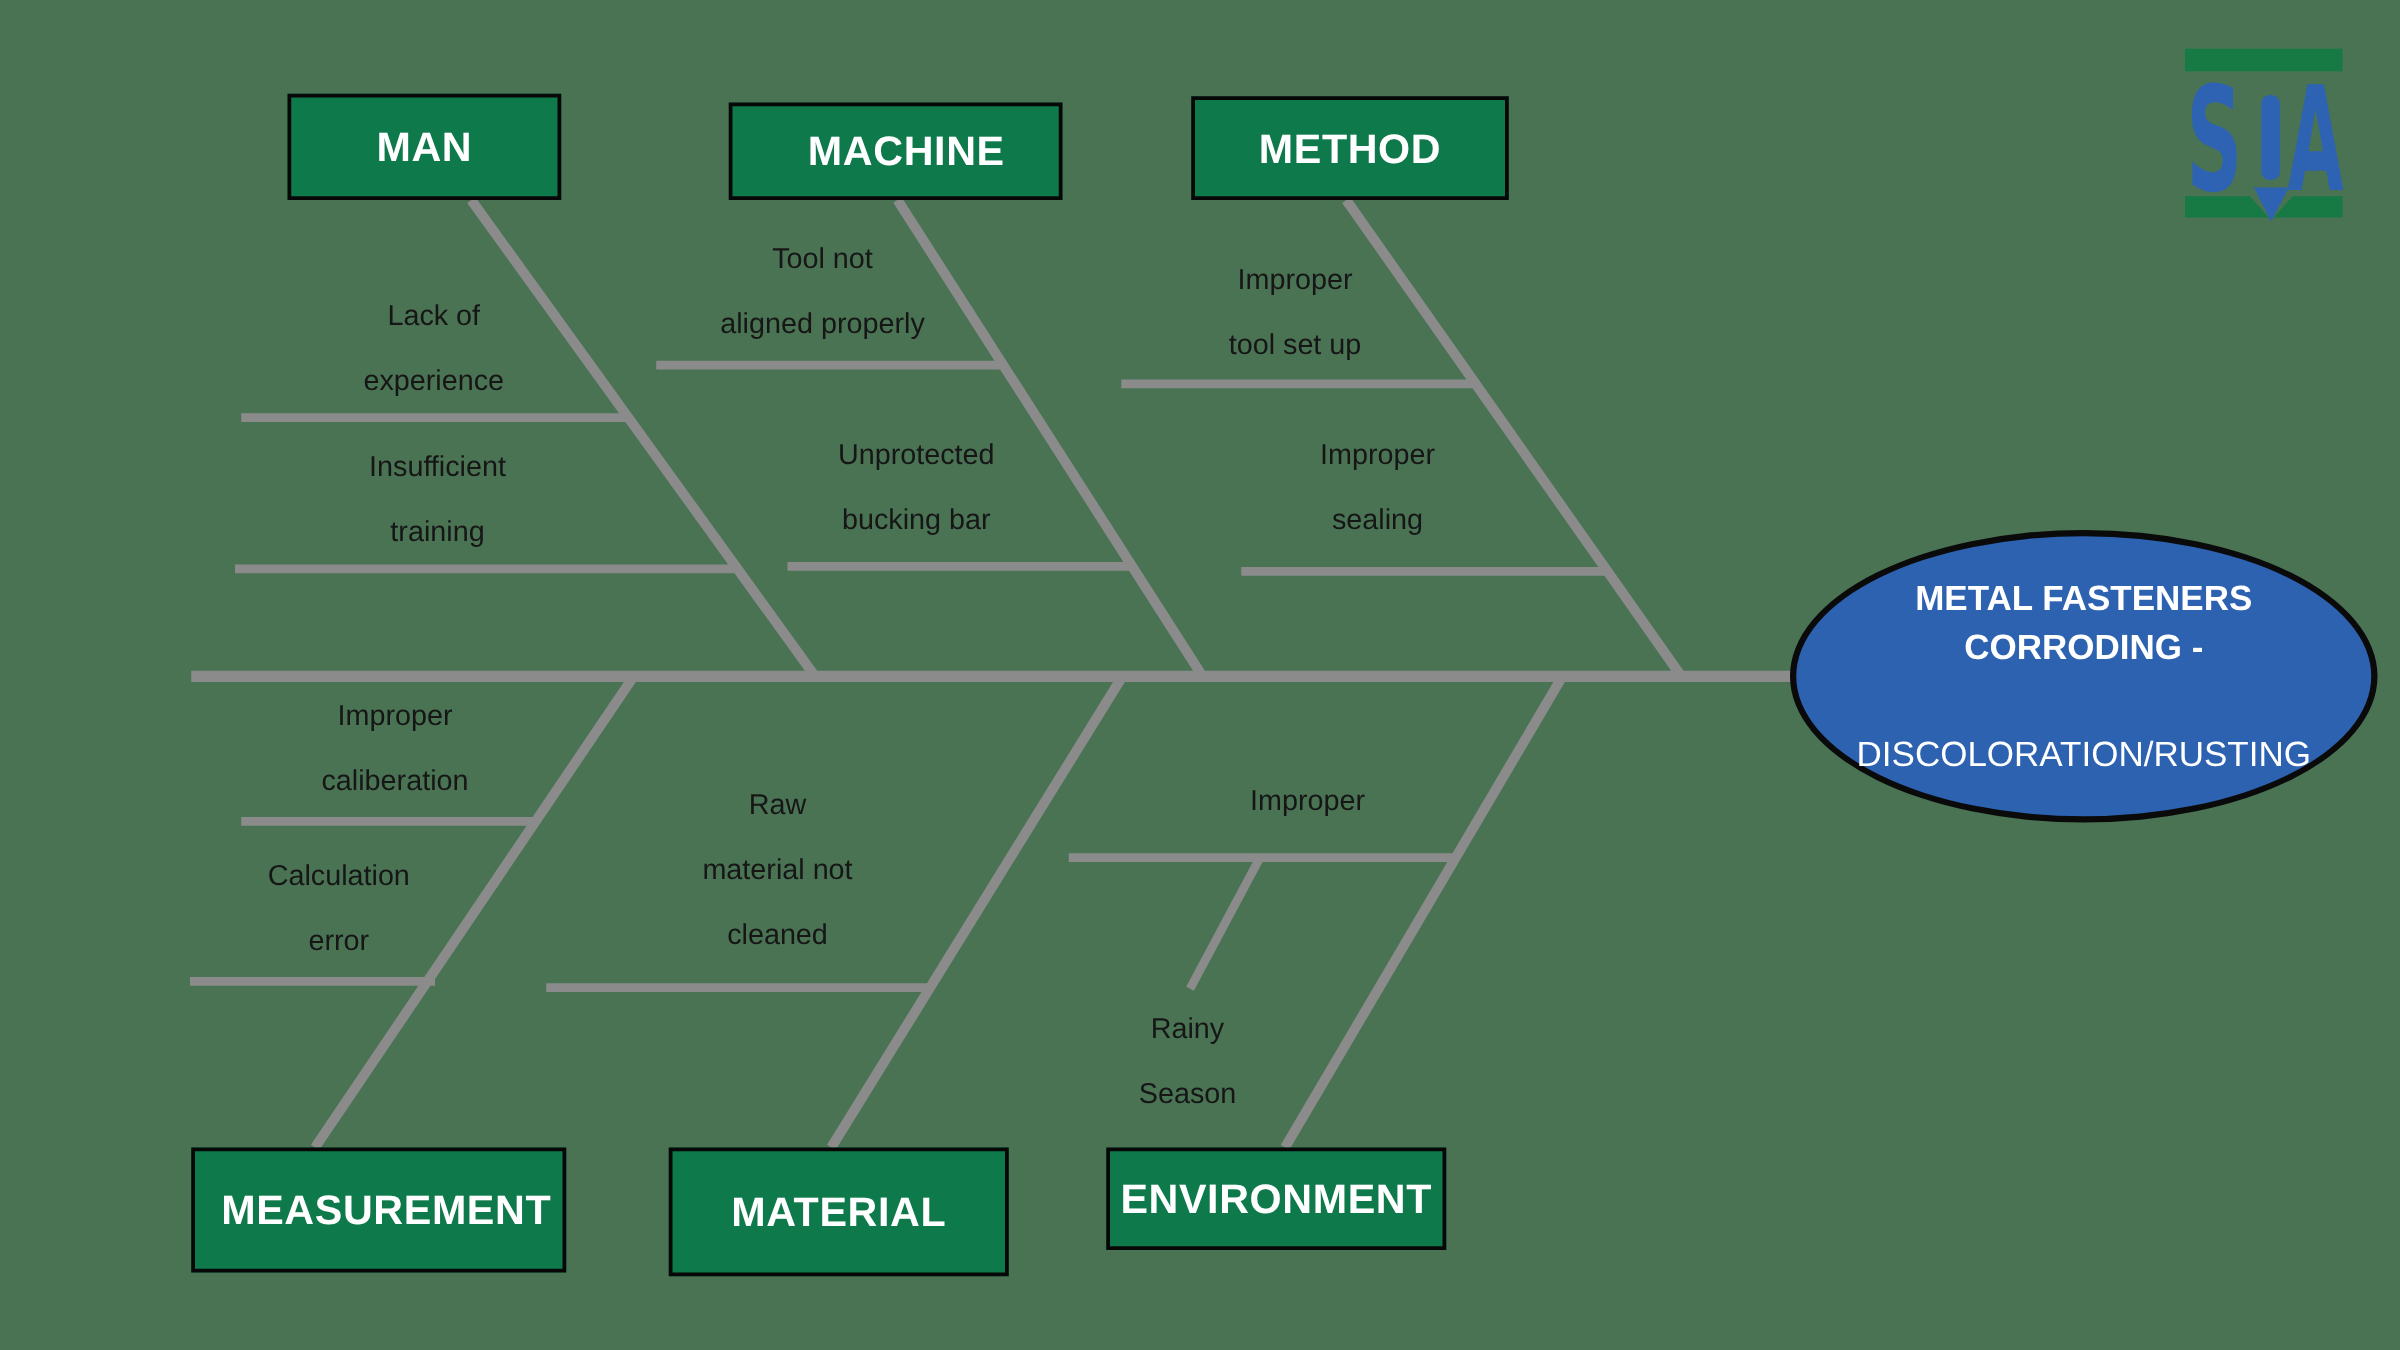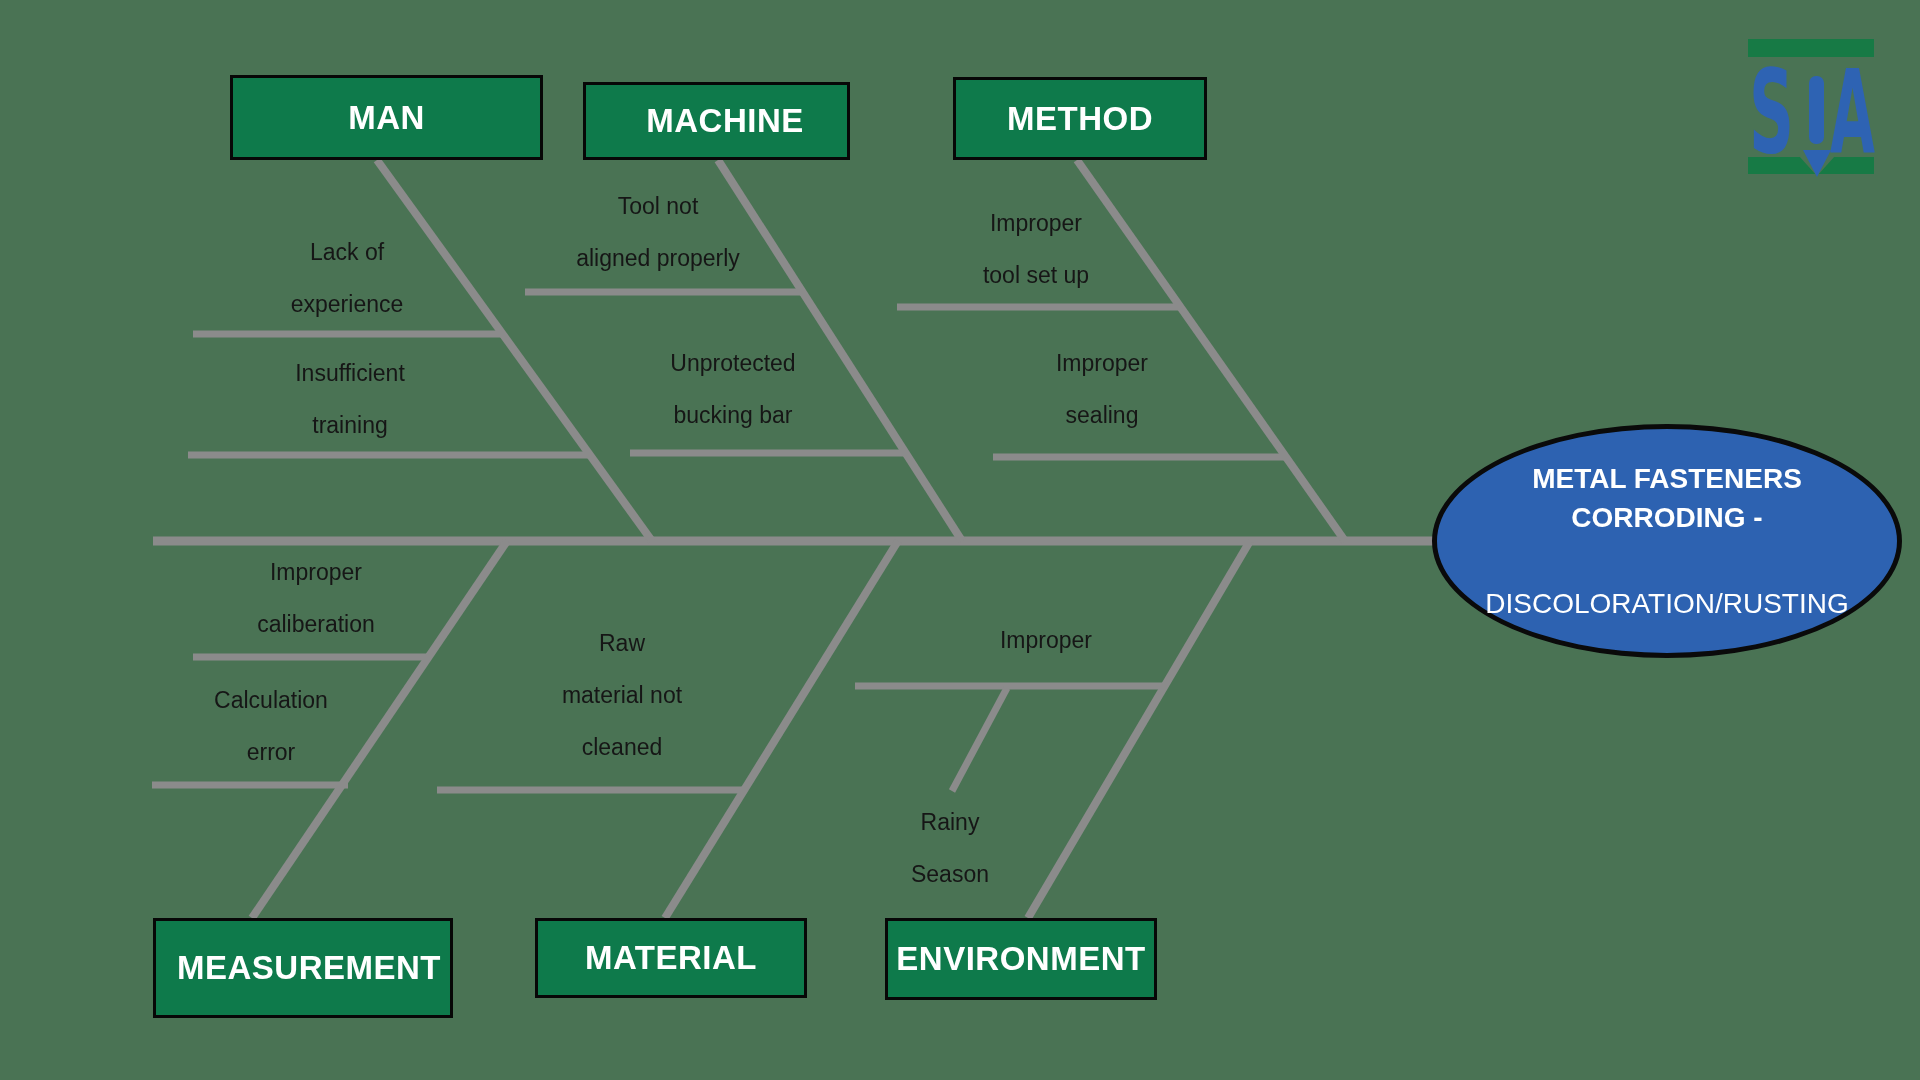--- a/index.html
+++ b/index.html
@@ -21,25 +21,25 @@
     background:#0E7A4B;
     border:3px solid #070707;
     color:#ffffff;
     font-weight:700;
     font-size:33px;
     letter-spacing:.5px;
     display:flex;align-items:center;justify-content:center;
     box-sizing:border-box;
     text-align:center;
   }
-  .box-man{left:230px;top:75px;width:313px;height:85px;}
+  .box-man{left:230px;top:75px;width:219px;height:85px;}
   .box-machine{left:583px;top:82px;width:267px;height:78px;padding-left:17px;}
   .box-method{left:953px;top:77px;width:254px;height:83px;}
   .box-measurement{left:153px;top:918px;width:300px;height:100px;padding-left:12px;}
-  .box-material{left:535px;top:918px;width:272px;height:80px;}
+  .box-material{left:535px;top:918px;width:272px;height:103px;}
   .box-environment{left:885px;top:918px;width:272px;height:82px;}
 
   .cause{
     position:absolute;
     transform:translate(-50%,-50%);
     color:#161616;
     font-size:23px;
     line-height:52px;
     text-align:center;
     white-space:pre-line;

